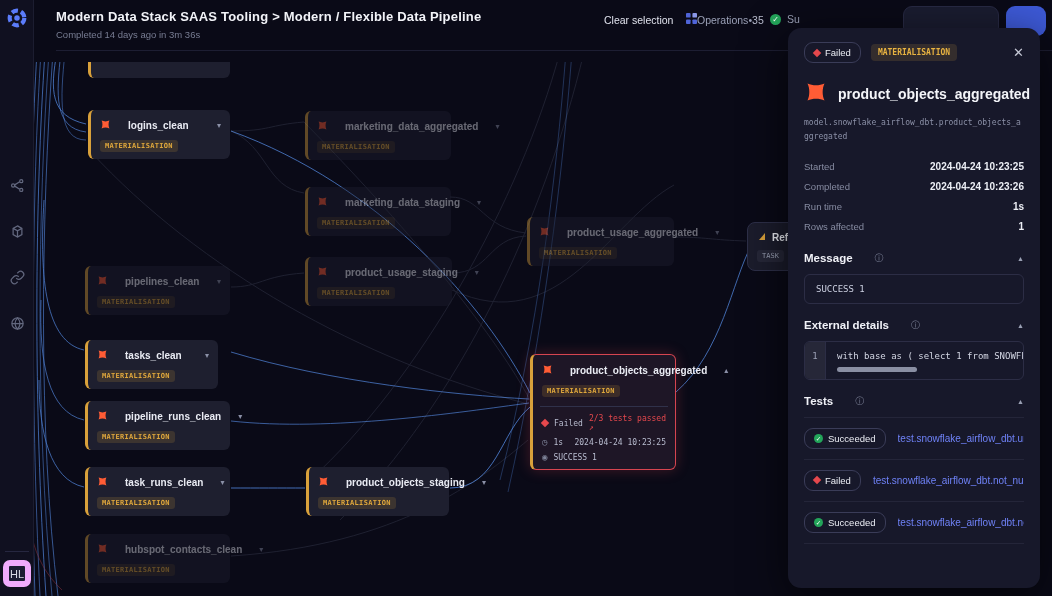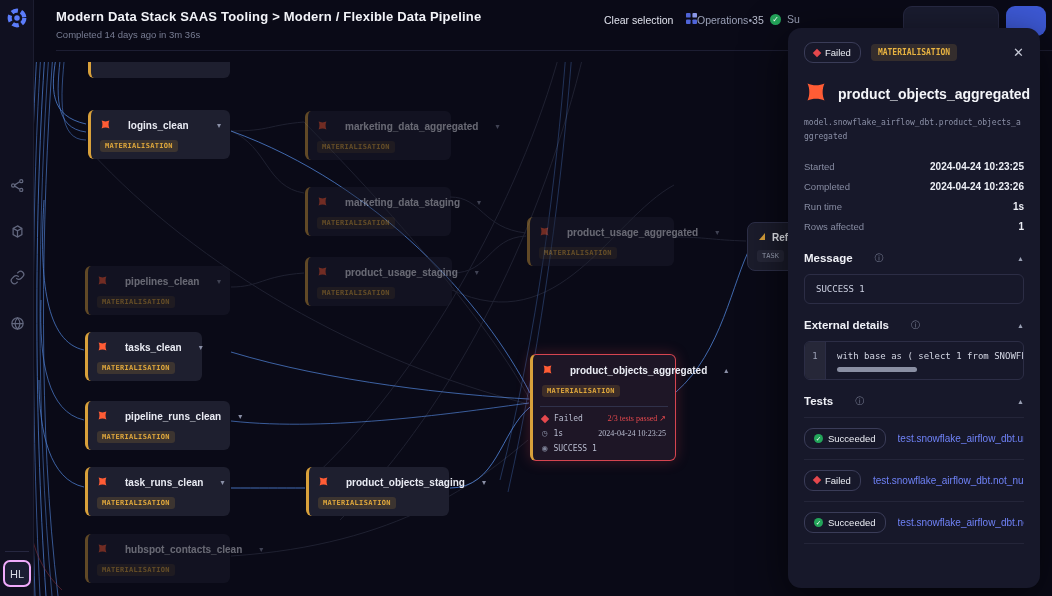--- a/index.html
+++ b/index.html
@@ -9,21 +9,21 @@
 
   
   .sidebar { position:absolute; left:0; top:0; width:34px; height:596px;
              background:#101020; border-right:1px solid #1c1d30; z-index:20; }
   .logo { position:absolute; left:6px; top:7px; width:22px; height:22px; cursor:pointer; }
   .side-icons { position:absolute; left:0; top:178px; width:34px; display:flex;
                 flex-direction:column; align-items:center; gap:31px; }
   .side-icons svg { display:block; cursor:pointer; }
   .side-sep { position:absolute; left:5px; bottom:44px; width:24px; height:1px; background:#262740; }
   .avatar { position:absolute; left:3px; bottom:9px; width:28px; height:27px;
-            background:#1b1d33; border:2px solid #f0abfc; border-radius:7px;
+            background:#1b1d33; border:6px solid #f0abfc; border-radius:7px;
             display:flex; align-items:center; justify-content:center;
             font-size:11px; color:#d9dbe6; cursor:pointer; }
 
   
   .header { position:absolute; left:34px; top:0; right:0; height:62px;
             background:#0a0a17; z-index:10; }
   .hdr-line { position:absolute; left:22px; top:50px; right:0; height:1px; background:#1d1e33; }
   .crumb { position:absolute; left:22px; top:9px; font-size:13px; font-weight:bold;
            color:#f2f3f8; letter-spacing:.2px; }
   .sub { position:absolute; left:22px; top:29px; font-size:9.5px; color:#787d93; }
@@ -53,21 +53,21 @@
                font-size:7px; font-weight:bold; color:#e0a83c; background:rgba(217,161,59,.16);
                padding:2px 5px; border-radius:3px; letter-spacing:.3px; }
   .node.partial { height:42px; overflow:hidden; }
   .partial-pill { width:96px; height:9px; background:#2a2b3c; border-radius:3px; margin-top:2px; }
 
   .node.selected { border:1px solid #d64550; border-left:3px solid #d9a13b;
                    background:#1e1626; box-shadow:0 0 14px rgba(214,69,80,.28); z-index:3; }
   .sel-div { height:1px; background:#30314a; margin:9px -2px 7px -2px; }
   .sel-row { display:flex; align-items:center; gap:6px; margin-top:6px;
              font-family:"DejaVu Sans Mono",monospace; font-size:8px; color:#b9bdd0; }
-  .sel-row .rt { margin-left:auto;font-family:Liberation Serif, serif; }
+  .sel-row .rt { margin-left:auto; }
   .red { color:#e5484d; }
   .diamond { width:6px; height:6px; background:#e5484d; transform:rotate(45deg); flex:0 0 auto; }
   .gray-ic { font-size:9px; color:#7e8398; line-height:1; }
 
   .task-node { position:absolute; left:747px; top:222px; width:92px; z-index:2;
                background:#1b1c2c; border:1px solid #2d2f48; border-radius:8px;
                padding:8px 9px; cursor:pointer; }
   .task-head { display:flex; align-items:center; gap:5px; font-size:10px; font-weight:bold; color:#eceef5; }
   .task-meta { display:flex; align-items:center; gap:6px; margin-top:7px; }
   .task-badge { font-family:"DejaVu Sans Mono",monospace; font-size:7px; color:#9aa0b4;
@@ -220,21 +220,21 @@
     <div class="node-head">
       <span><svg width="11" height="11" viewBox="0 0 24 24">
             <path d="M12 0C13.8 5.2 18.8 10.2 24 12 18.8 13.8 13.8 18.8 12 24 10.2 18.8 5.2 13.8 0 12 5.2 10.2 10.2 5.2 12 0Z" transform="rotate(45 12 12)" fill="#ff5c35"></path>
           </svg></span>
       <span class="node-title">product_usage_aggregated</span>
       <span class="chev">▾</span>
     </div>
     <span class="mat-badge">MATERIALISATION</span>
   </div>
 
-  <div class="node" style="left:85px; top:332px; width:117px;">
+  <div class="node" style="left:85px; top:340px; width:133px;">
     <div class="node-head">
       <span><svg width="11" height="11" viewBox="0 0 24 24">
             <path d="M12 0C13.8 5.2 18.8 10.2 24 12 18.8 13.8 13.8 18.8 12 24 10.2 18.8 5.2 13.8 0 12 5.2 10.2 10.2 5.2 12 0Z" transform="rotate(45 12 12)" fill="#ff5c35"></path>
           </svg></span>
       <span class="node-title">tasks_clean</span>
       <span class="chev">▾</span>
     </div>
     <span class="mat-badge">MATERIALISATION</span>
   </div>
 

